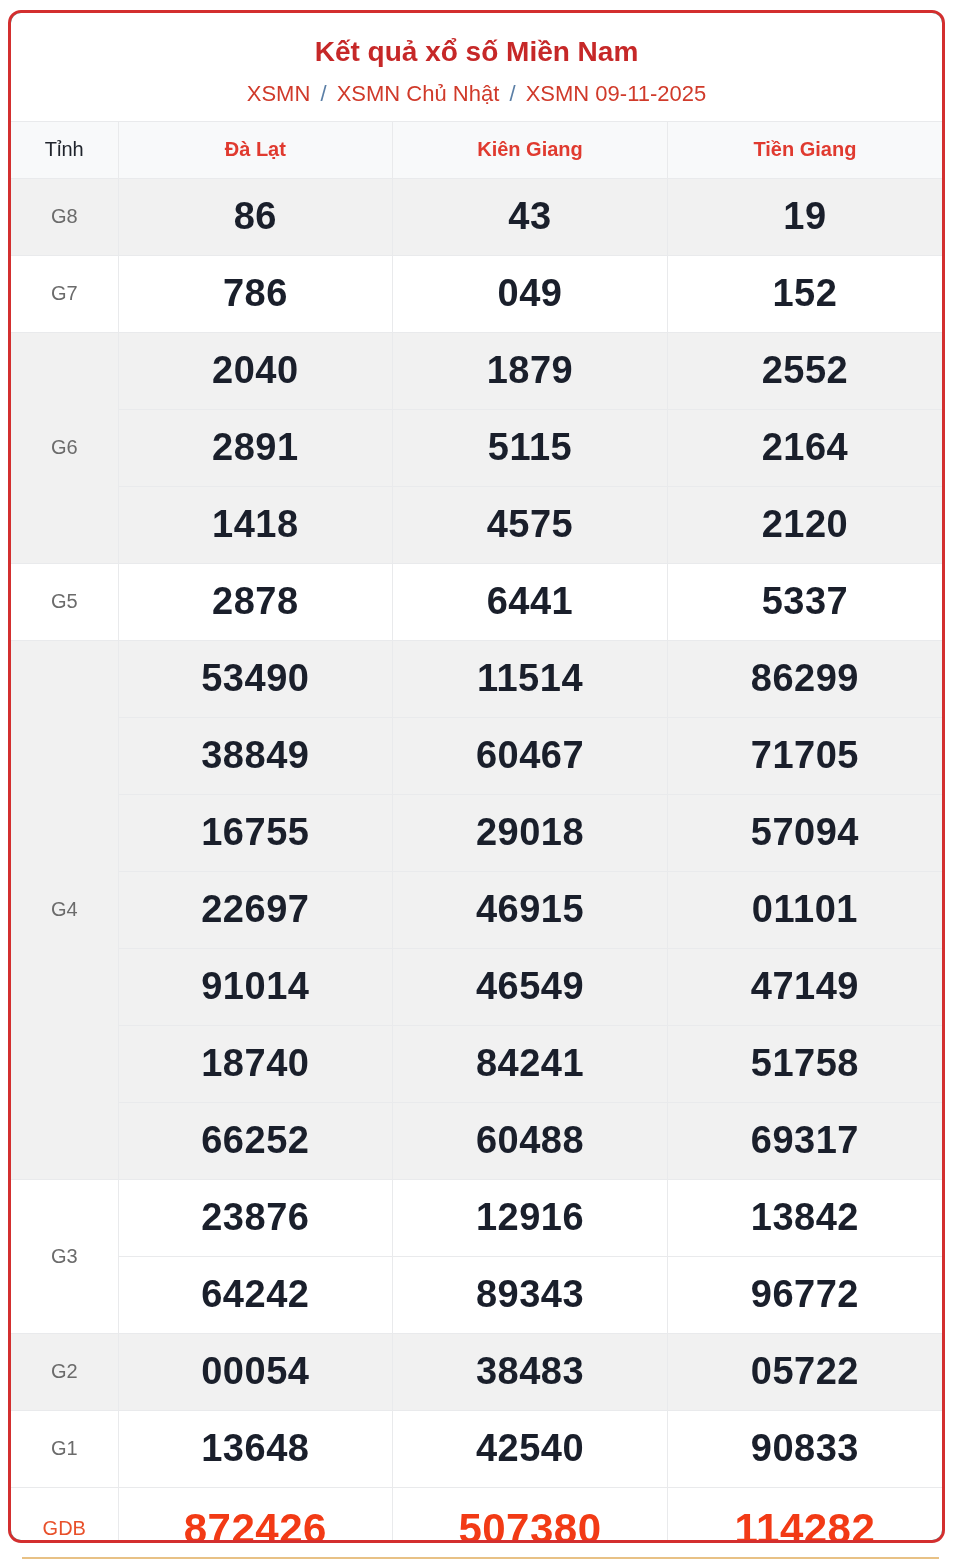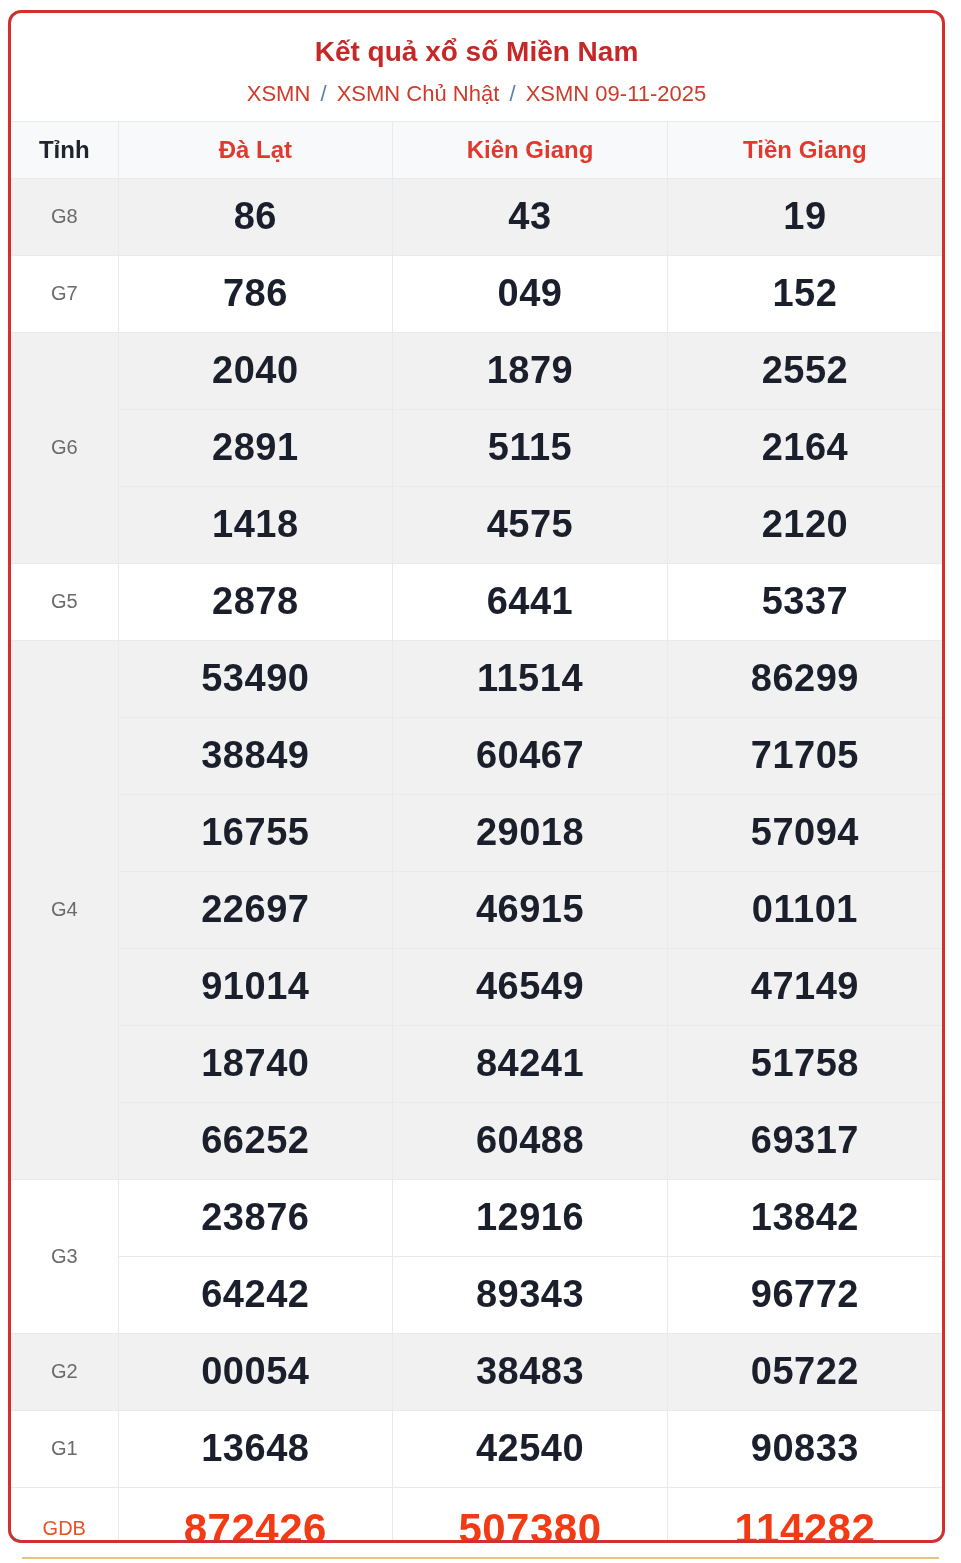--- a/index.html
+++ b/index.html
@@ -67,26 +67,26 @@
     padding: 0;
   }
   table.results tr > *:first-child { border-left: none; }
   table.results tr > *:last-child  { border-right: none; }
 
   thead th {
     background: #f8f9fa;
     height: 56px;
   }
   th.th-prize {
-    font-size: 24px;
-    font-weight: bold;
+    font-size: 20px;
+    font-weight: normal;
     color: #20242c;
   }
   th.th-province {
-    font-size: 24px;
+    font-size: 20px;
     font-weight: bold;
     color: #e03a2f;
   }
 
   td.prize-label {
     font-size: 20px;
     color: #6b6b6b;
     font-weight: normal;
   }
   td.num {

